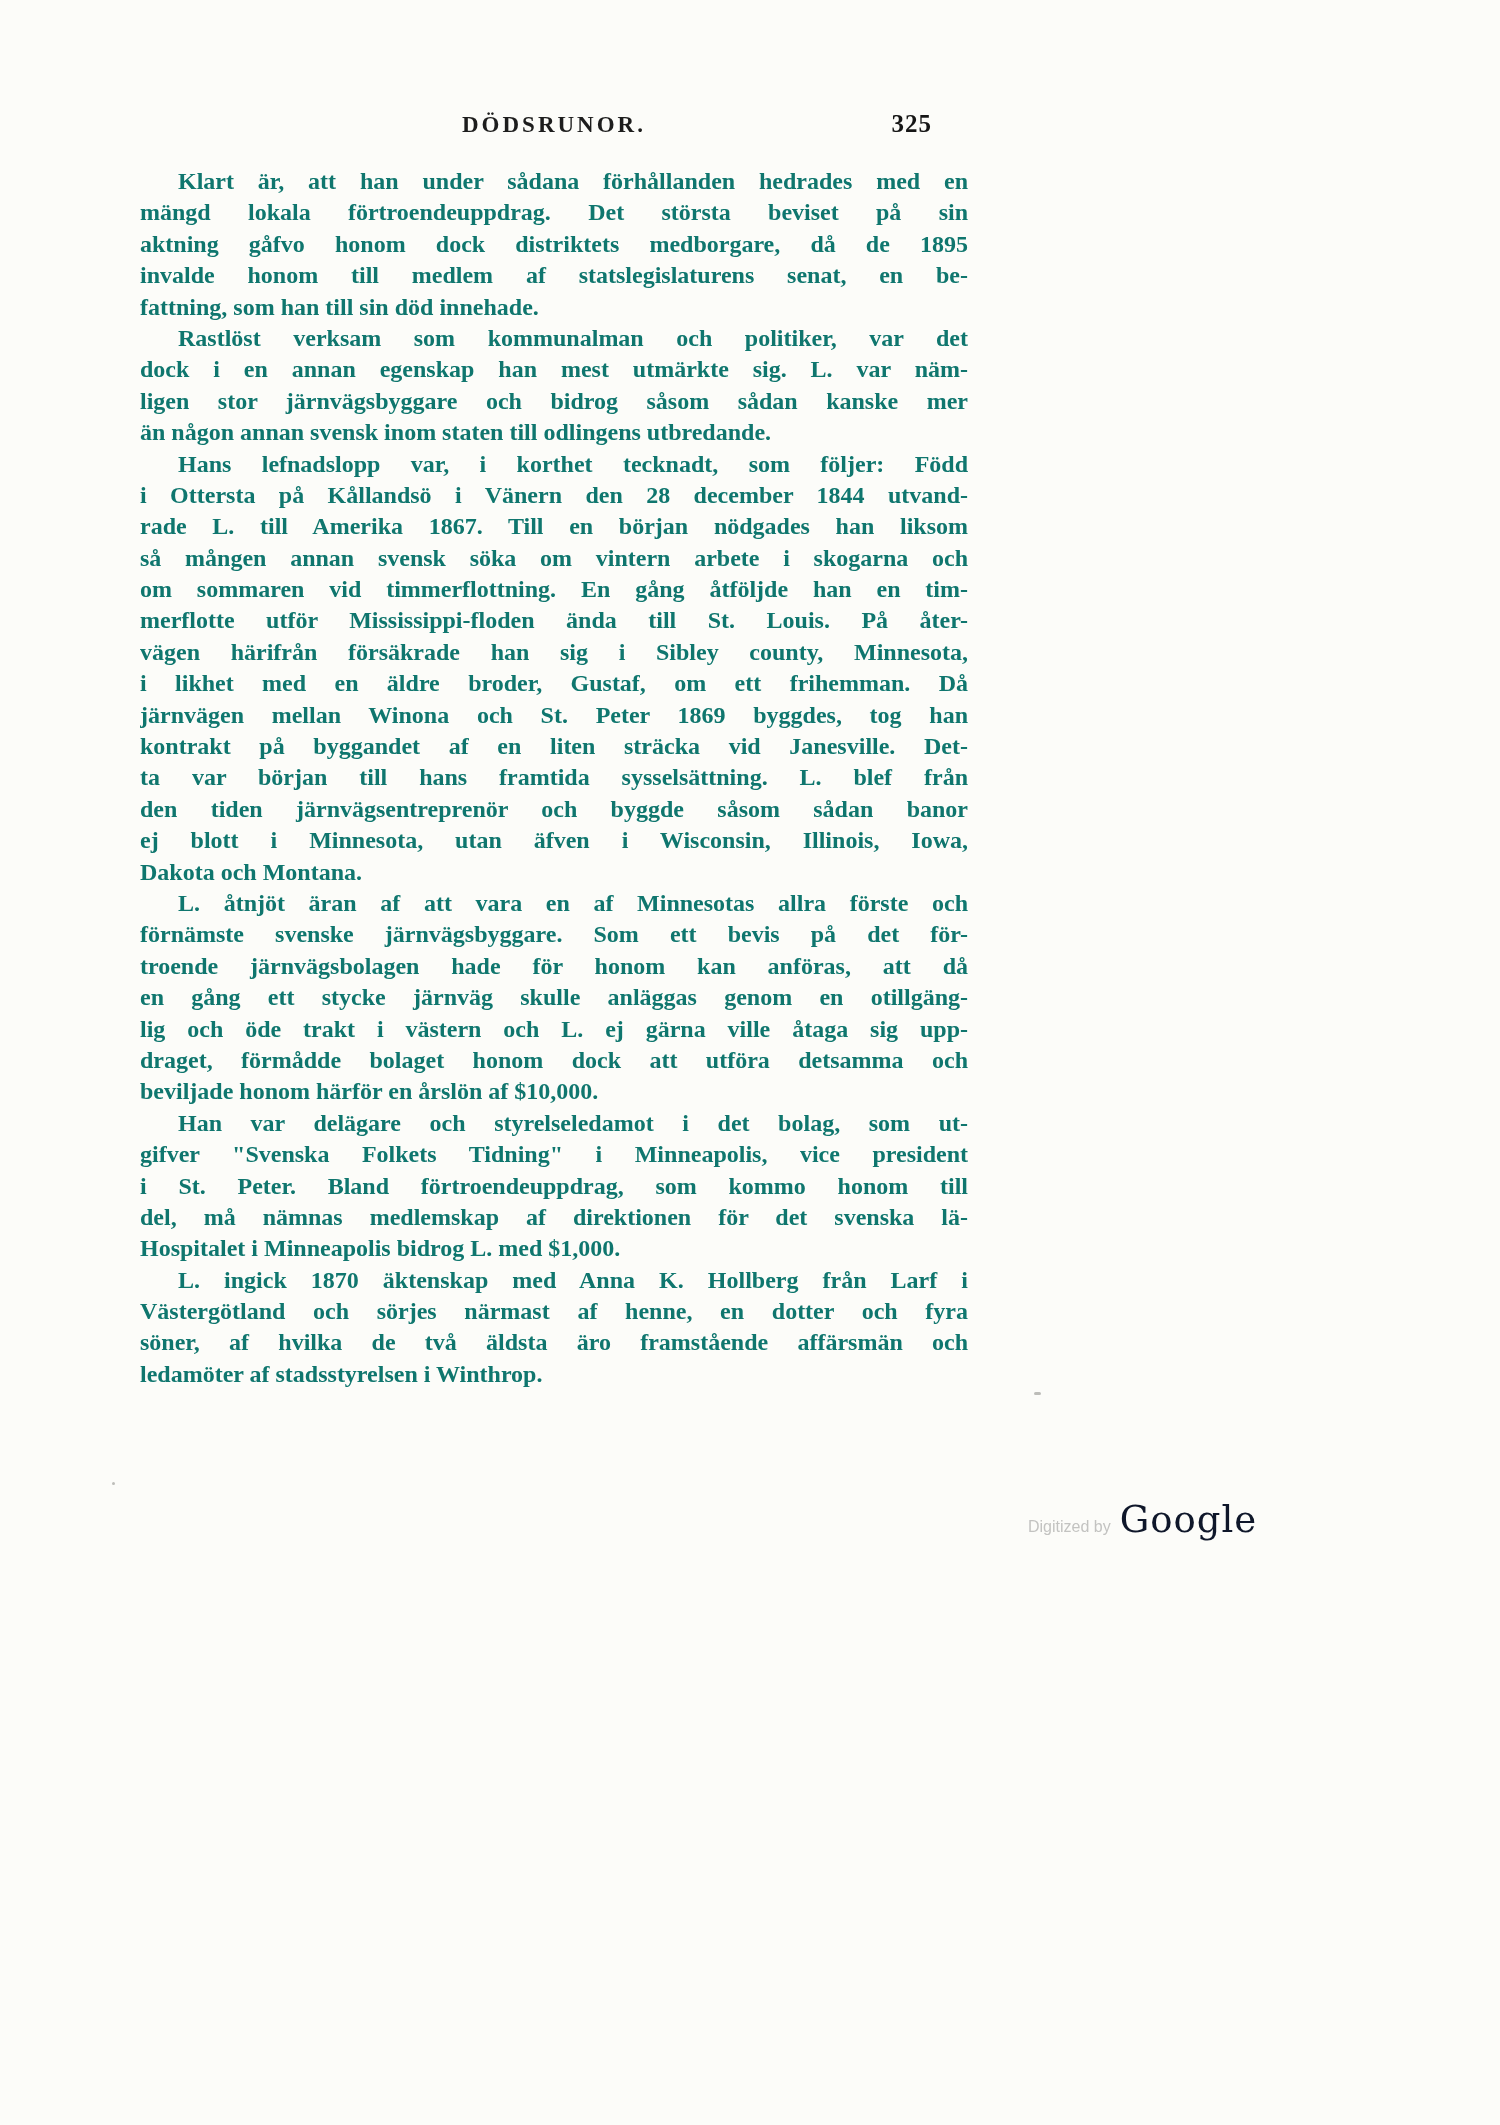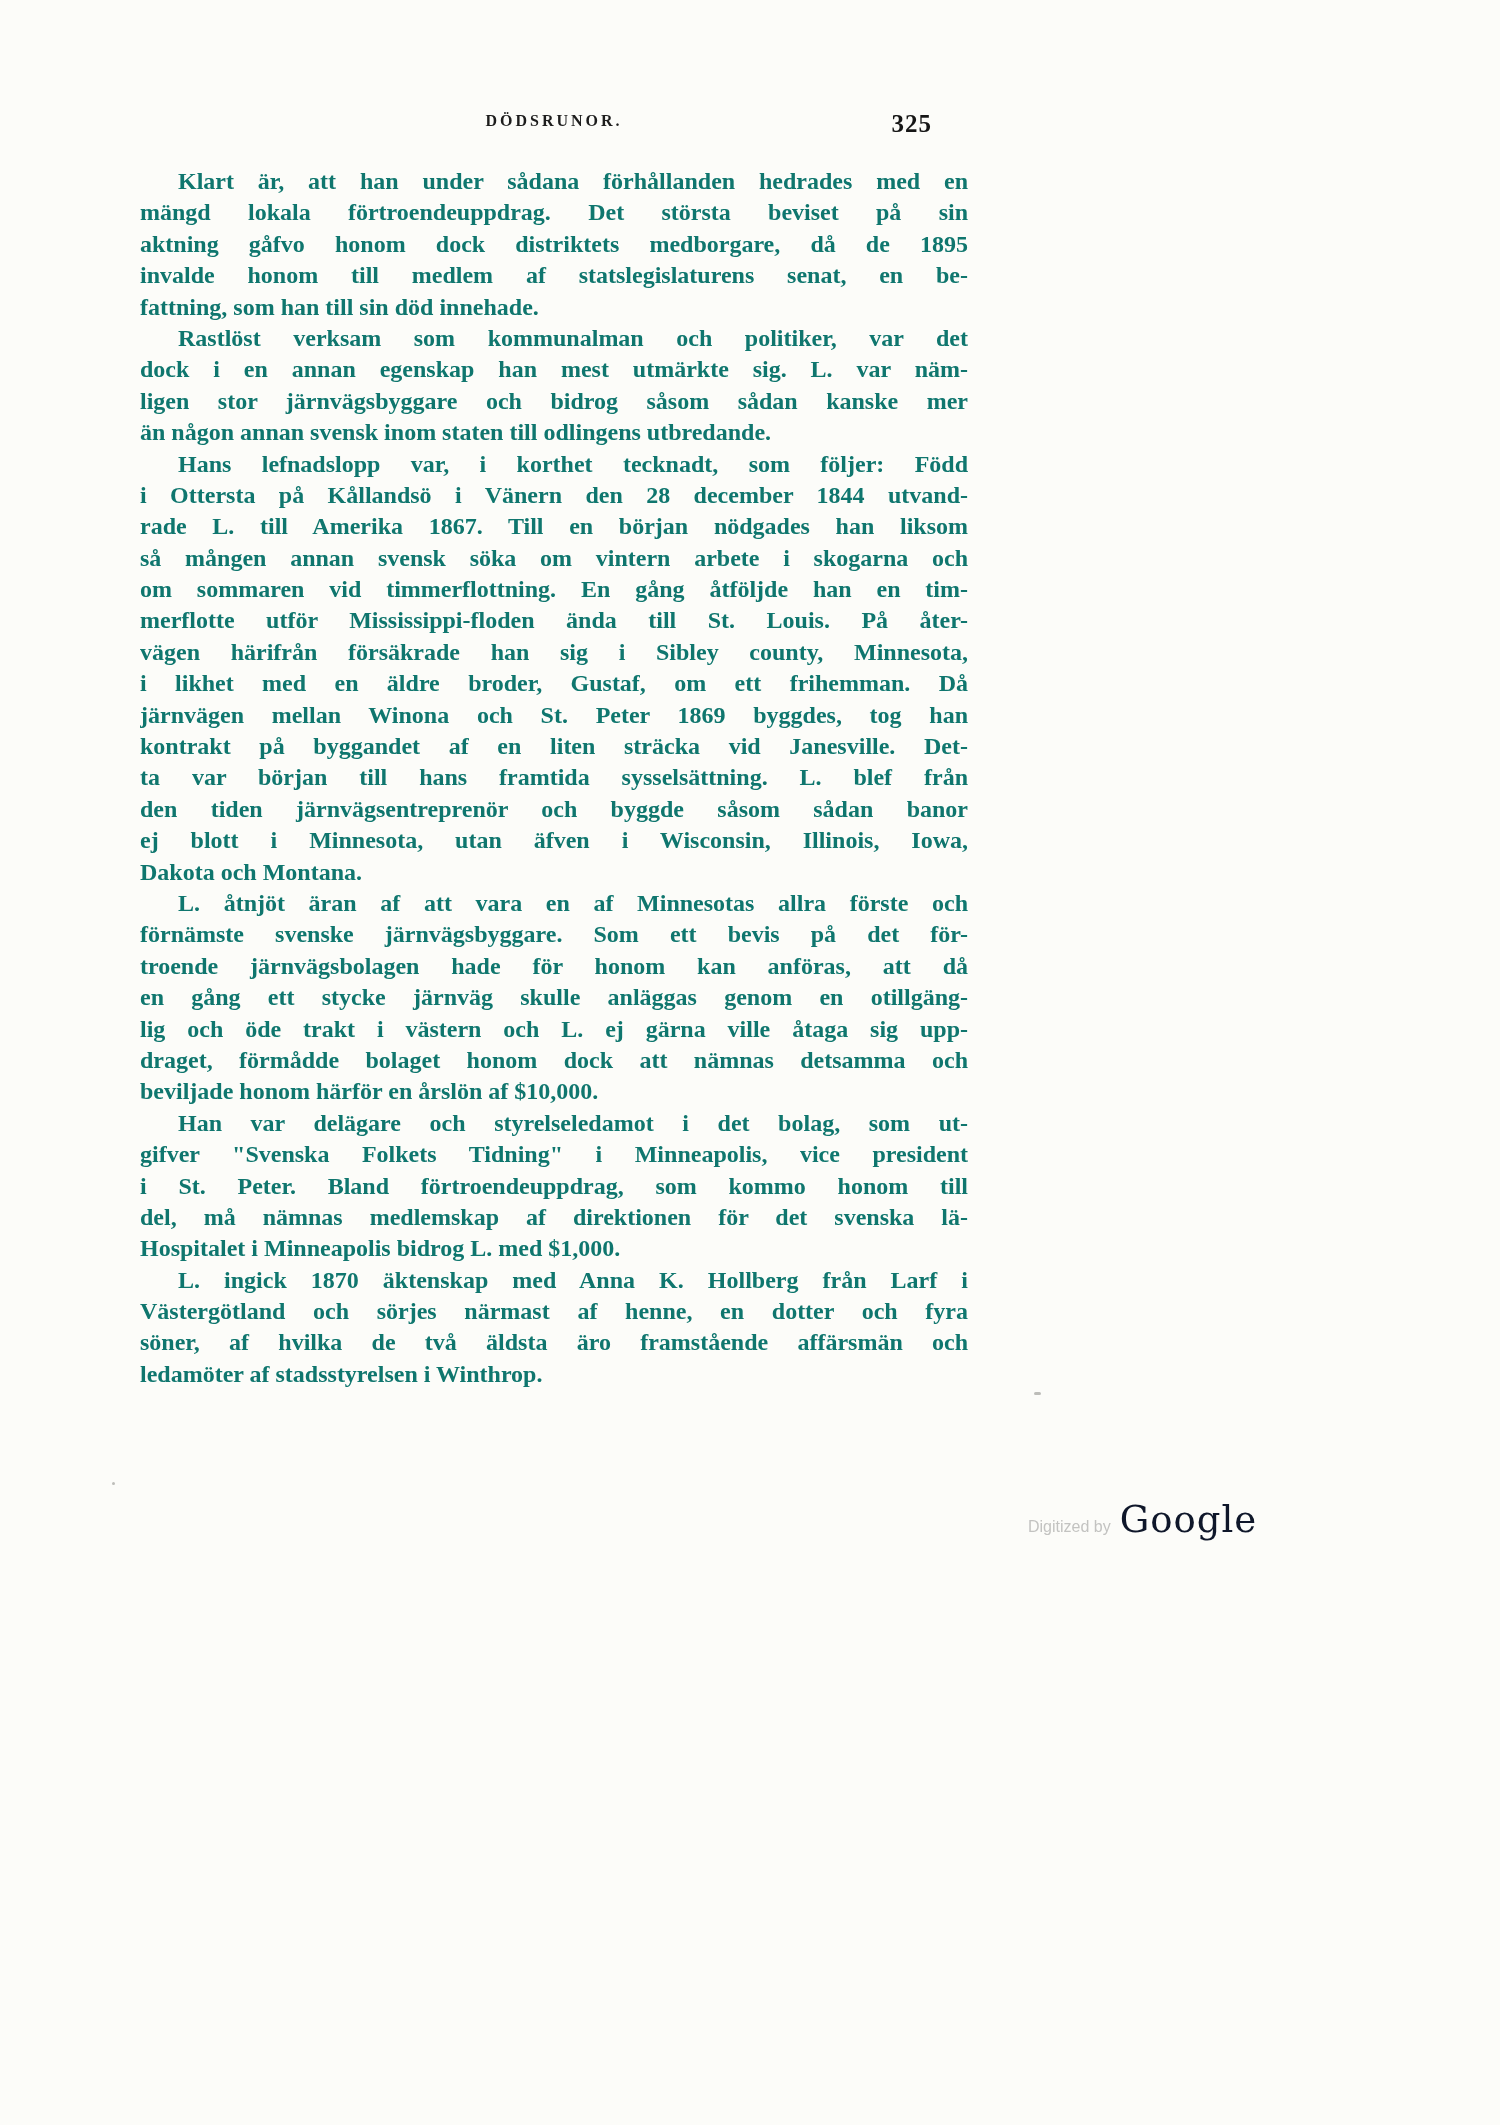--- a/index.html
+++ b/index.html
@@ -12,21 +12,21 @@
     overflow: hidden;
   }
   .page-header {
     position: absolute;
     top: 112px;
     left: 140px;
     width: 828px;
   }
   .header-title {
     text-align: center;
-    font-size: 16px;
+    font-size: 23px;
     font-weight: 600;
     letter-spacing: 3px;
     color: #1d1d1d;
   }
   .page-number {
     position: absolute;
     top: -2px;
     right: 36px;
     font-size: 25px;
     font-weight: 600;
@@ -118,21 +118,21 @@
         <div class="line">den tiden järnvägsentreprenör och byggde såsom sådan banor</div>
         <div class="line">ej blott i Minnesota, utan äfven i Wisconsin, Illinois, Iowa,</div>
         <div class="line last">Dakota och Montana.</div>
       </div>
       <div class="paragraph">
         <div class="line first">L. åtnjöt äran af att vara en af Minnesotas allra förste och</div>
         <div class="line">förnämste svenske järnvägsbyggare. Som ett bevis på det för-</div>
         <div class="line">troende järnvägsbolagen hade för honom kan anföras, att då</div>
         <div class="line">en gång ett stycke järnväg skulle anläggas genom en otillgäng-</div>
         <div class="line">lig och öde trakt i västern och L. ej gärna ville åtaga sig upp-</div>
-        <div class="line">draget, förmådde bolaget honom dock att nämnas detsamma och</div>
+        <div class="line">draget, förmådde bolaget honom dock att utföra detsamma och</div>
         <div class="line last">beviljade honom härför en årslön af $10,000.</div>
       </div>
       <div class="paragraph">
         <div class="line first">Han var delägare och styrelseledamot i det bolag, som ut-</div>
         <div class="line">gifver "Svenska Folkets Tidning" i Minneapolis, vice president</div>
         <div class="line">i St. Peter. Bland förtroendeuppdrag, som kommo honom till</div>
         <div class="line">del, må nämnas medlemskap af direktionen för det svenska lä-</div>
         <div class="line last">Hospitalet i Minneapolis bidrog L. med $1,000.</div>
       </div>
       <div class="paragraph">

